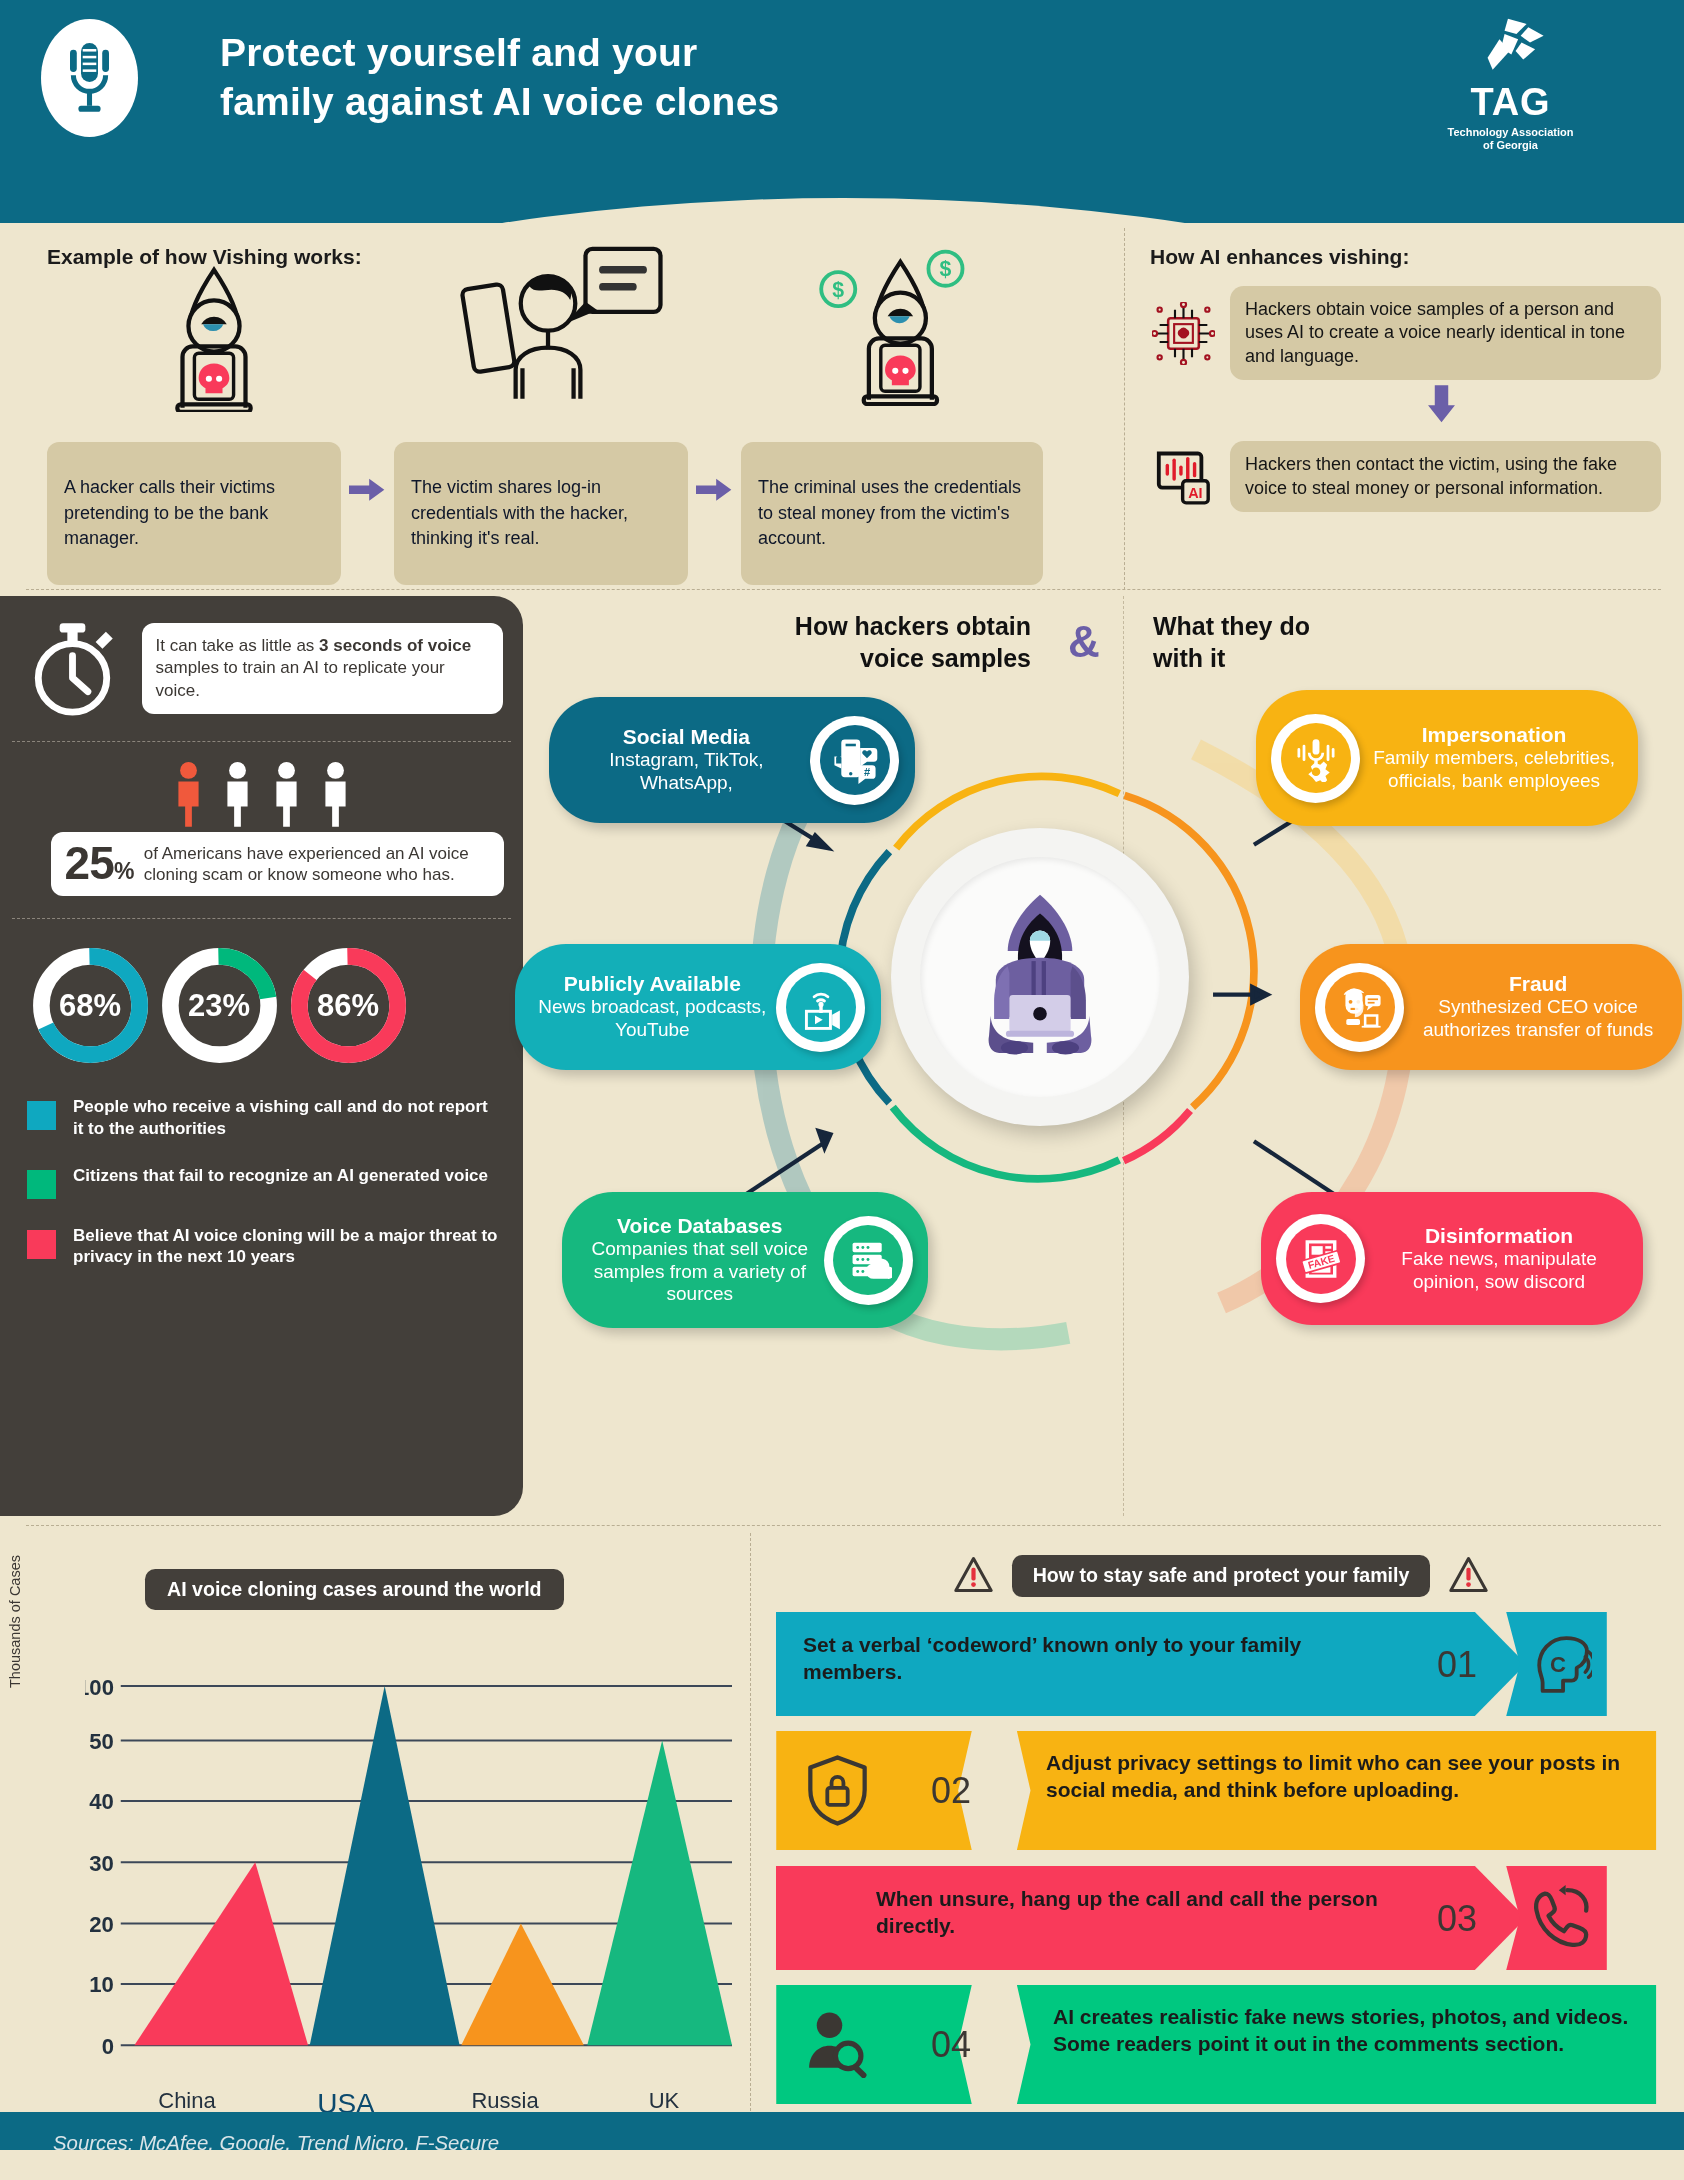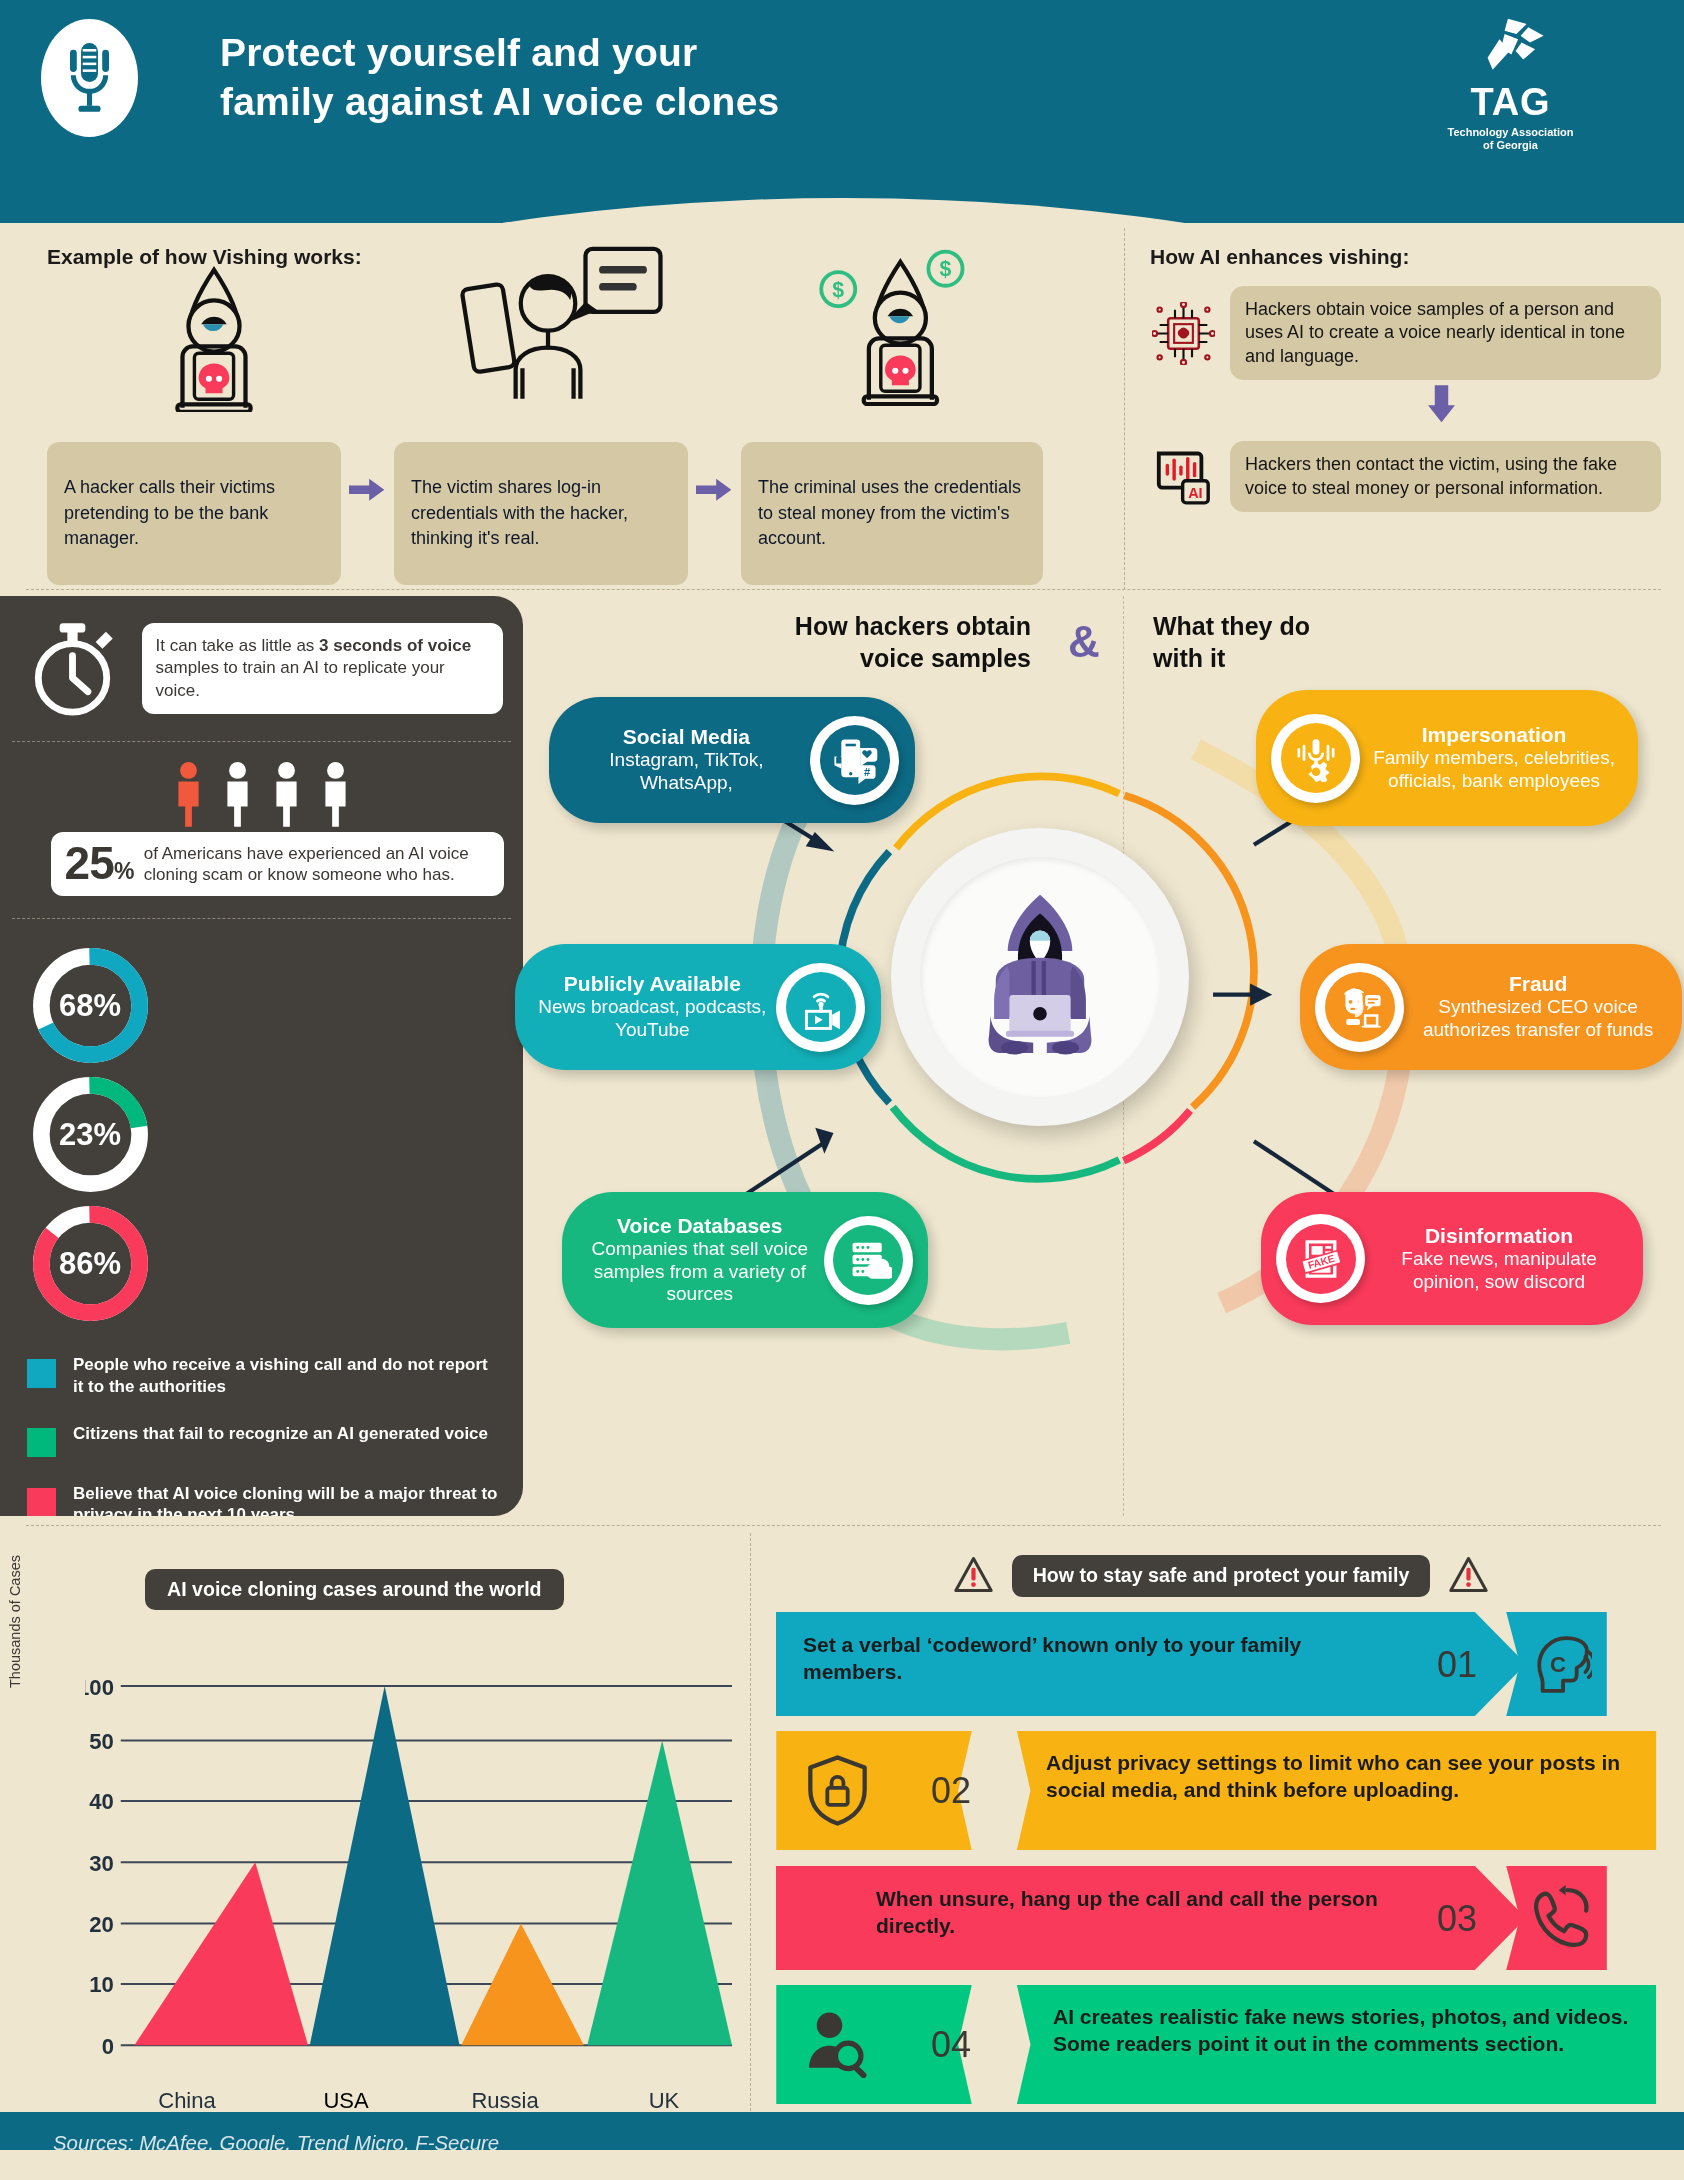--- a/index.html
+++ b/index.html
@@ -71,21 +71,21 @@
   .stop-ico { width: 101px; height: 101px; flex: none; }
   .wbox { background: #fff; border-radius: 12px; padding: 12px 13.6px; color: #3b3733; font-size: 17px; line-height: 1.3; }
   .wbox b { font-weight: bold; }
 
   .people { display: flex; justify-content: center; gap: 12px; padding: 19px 0 5.1px; }
   .pct-row { display: flex; align-items: center; margin: 0 19px 22px 51px; background: #fff; border-radius: 12px; padding: 10.2px 13.6px; gap: 10.2px; }
   .pct-big { font-size: 46px; font-weight: bold; color: #3b3733; line-height: .95; letter-spacing: -0.9px; }
   .pct-big small { font-size: 23px; }
   .pct-txt { font-size: 17px; color: #3b3733; line-height: 1.25; }
 
-  .donuts { display: flex; justify-content: flex-start; padding: 22px 25.6px 12px; flex-direction: column; }
+  .donuts { display: flex; justify-content: flex-start; padding: 22px 25.6px 12px; }
   .donut { position: relative; width: 129px; height: 129px; }
   .donut span { position: absolute; inset: 0; display: flex; align-items: center; justify-content: center; color: #fff; font-size: 31px; font-weight: bold; }
   .legend { padding: 13.6px 24px 0 27px; }
   .leg-item { display: flex; gap: 17px; align-items: flex-start; margin-bottom: 25.6px; }
   .leg-sw { width: 29px; height: 29px; flex: none; margin-top: 5.1px; }
   .leg-tx { color: #fff; font-size: 17px; font-weight: bold; line-height: 1.28; }
 
   
   .diagram { position: absolute; left: 523px; top: 596px; width: 1162px; height: 920px; }
   .dia-head-l { position: absolute; left: 176px; top: 15.3px; width: 332px; text-align: right; font-size: 25px; font-weight: bold; color: #111; line-height: 1.25; }
@@ -658,21 +658,21 @@
                 <polygon points="13,8 16,15 23,15 17,19 19,26 13,22 7,26 9,19 3,15 10,15"></polygon>
             <circle cx="28" cy="9" r="2"></circle>
                 <circle cx="33" cy="13" r="2"></circle>
                 <circle cx="33" cy="20" r="2"></circle>
                 <circle cx="28" cy="25" r="2"></circle>
               </g>
             </svg>
         </div>
       </div>
       <div style="width:136px;text-align:center;">
-        <div style="font-size:22px;color:#000000;">USA</div>
+        <div style="font-size:28px;color:#0c4a6e;">USA</div>
         <div style="margin-top:6.8px;display:flex;justify-content:center;">
           <svg width="48" height="32" viewBox="0 0 56 38">
             <g fill="#433F3A">
                 <rect y="0" width="56" height="5"></rect>
                 <rect y="10" width="56" height="5"></rect>
                 <rect y="20" width="56" height="5"></rect>
                 <rect y="30" width="56" height="5"></rect>
             <rect y="5" x="26" width="30" height="5"></rect>
                 <rect y="15" x="0" width="56" height="5"></rect>
                 <rect y="25" x="0" width="56" height="5"></rect>

